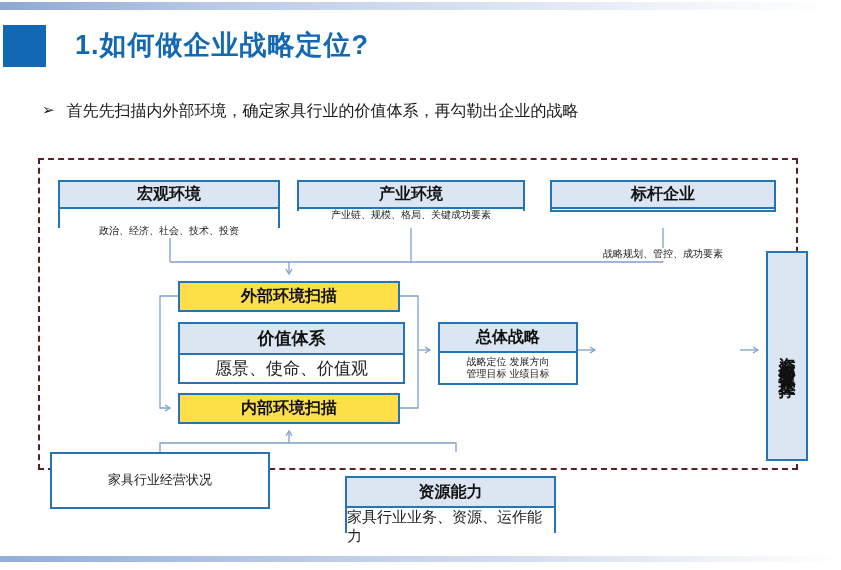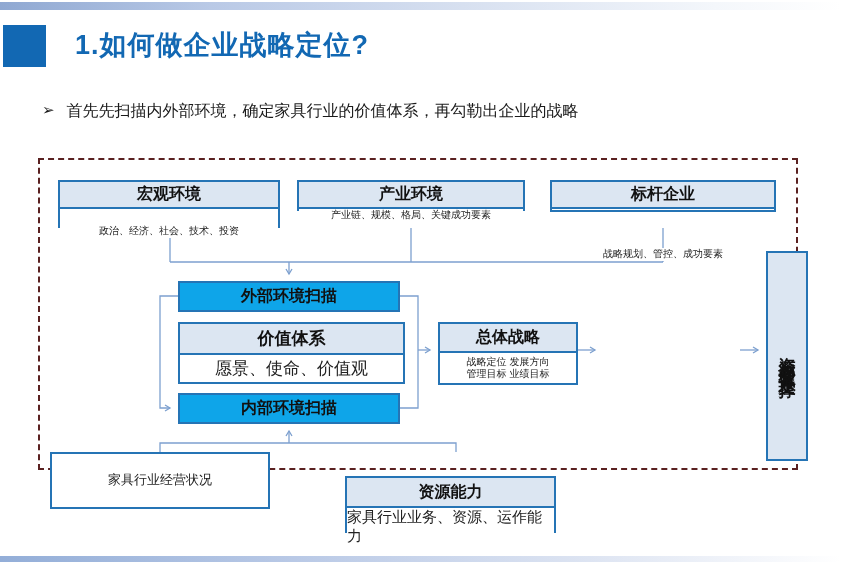--- a/index.html
+++ b/index.html
@@ -15,21 +15,21 @@
   .page-title{position:absolute;left:75px;top:27px;font-size:27px;font-weight:bold;color:#1268b3;letter-spacing:1px;}
   .bullet-row{position:absolute;left:42px;top:101px;font-size:16px;color:#1a1a1a;display:flex;align-items:flex-start;}
   .bullet-marker{margin-right:12px;font-size:15px;color:#1a1a1a;}
   .dashed-frame{position:absolute;left:38px;top:158px;width:760px;height:312px;
     border:2px dashed #5a2121;box-sizing:border-box;}
   .box{position:absolute;border:2px solid #2574b5;background:#ffffff;box-sizing:border-box;display:flex;flex-direction:column;}
   .box .hd{background:#dce6f2;border-bottom:2px solid #2574b5;font-weight:bold;font-size:16px;color:#111;
     display:flex;align-items:center;justify-content:center;flex:0 0 auto;}
   .box .bd{background:#ffffff;font-size:10px;color:#222;display:flex;flex-direction:column;
     align-items:center;justify-content:center;flex:1 1 auto;line-height:1.25;}
-  .fillbox{position:absolute;background:#0ea5e9;border:2px solid #2574b5;box-sizing:border-box;
+  .fillbox{position:absolute;background:#fde047;border:2px solid #2574b5;box-sizing:border-box;
     font-weight:bold;font-size:16px;color:#111;display:flex;align-items:center;justify-content:center;}
   .support-box{position:absolute;left:766px;top:251px;width:42px;height:210px;
     background:#dce6f2;border:2px solid #2574b5;box-sizing:border-box;
     display:flex;align-items:center;justify-content:center;}
   .support-box span{writing-mode:vertical-rl;text-orientation:upright;
     font-weight:bold;font-size:17px;color:#111;letter-spacing:3px;}
   svg.connectors{position:absolute;left:0;top:0;width:841px;height:570px;pointer-events:none;}
 </style>
 </head>
 <body>

